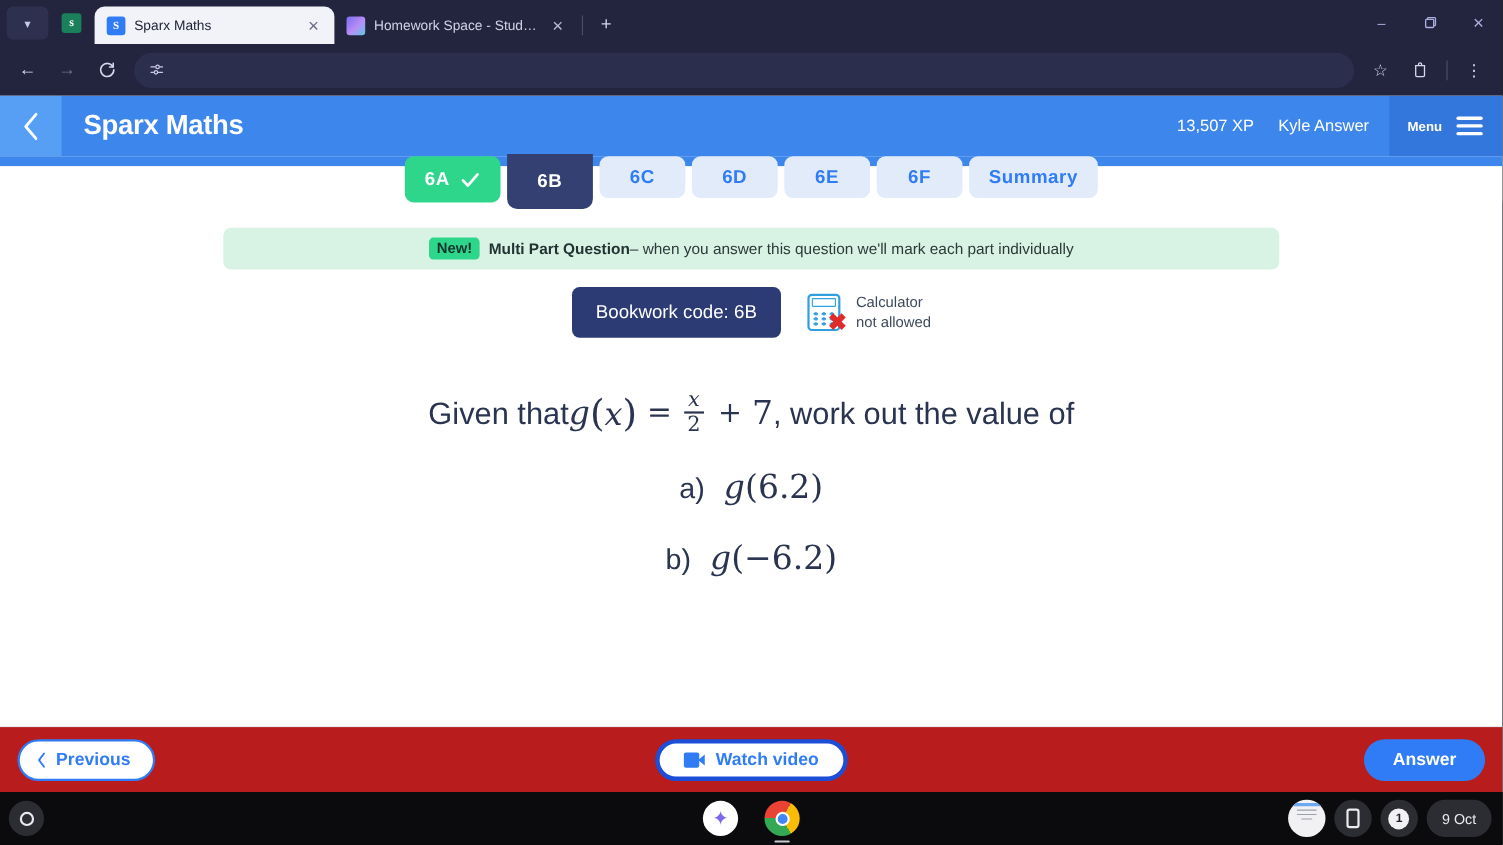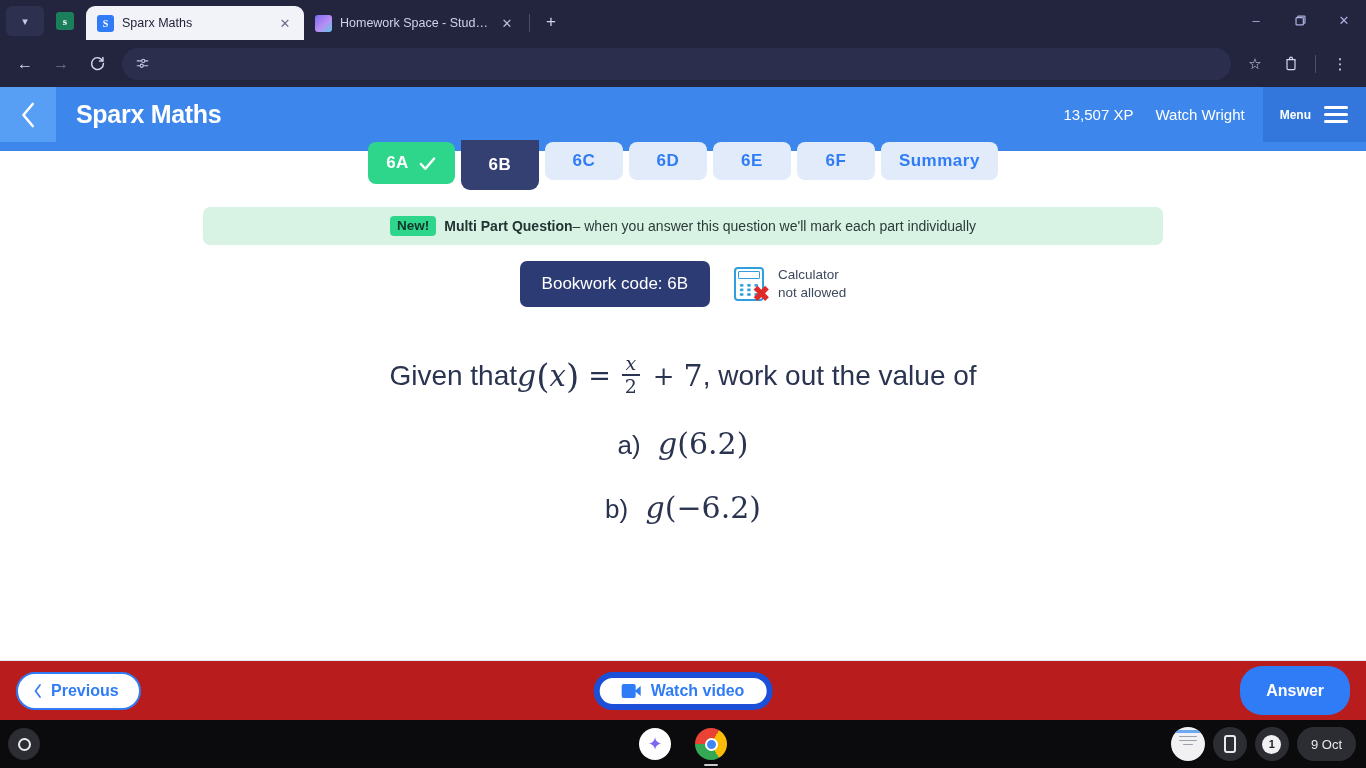--- a/index.html
+++ b/index.html
@@ -124,24 +124,24 @@
   .qpart .lbl { font-family:"Liberation Sans", sans-serif; font-size:26px; }
   .serif-i { font-family:"DejaVu Serif", serif; font-style:italic; }
   .serif-r { font-family:"DejaVu Serif", serif; font-style:normal; }
 
   
   .bottombar { position:absolute; left:0; bottom:0; width:1366px; height:60px; background:#b91c1c;
     border-top:1px solid #e3e7ef; display:flex; align-items:center; padding:0 16px; }
   .btn-prev { border:2px solid #2f7cf6; color:#2f7cf6; background:#fff; border-radius:22px;
     height:38px; padding:0 20px 0 15px; display:flex; align-items:center; gap:8px;
     font-size:16px; font-weight:bold; }
-  .btn-watch { border:6px solid #1d4ed8; color:#2f7cf6; background:#fff; border-radius:22px;
+  .btn-watch { border:4px solid #1d4ed8; color:#2f7cf6; background:#fff; border-radius:22px;
     height:38px; padding:0 22px; display:flex; align-items:center; gap:10px;
     font-size:16px; font-weight:bold; position:absolute; left:50%; transform:translateX(-50%); }
-  .btn-answer { background:#2f7cf6; color:#fff; border:none; border-radius:22px; height:49px;
+  .btn-answer { background:#2f7cf6; color:#fff; border:none; border-radius:22px; height:38px;
     padding:0 26px; display:flex; align-items:center; font-size:16px; font-weight:bold;
     margin-left:auto; }
   .cam { width:19px; height:14px; position:relative; }
   .cam .body { position:absolute; left:0; top:0; width:14px; height:14px; background:#2f7cf6; border-radius:2px; }
   .cam .lens { position:absolute; right:0; top:2px; width:0; height:0;
     border-top:5px solid transparent; border-bottom:5px solid transparent; border-right:6px solid #2f7cf6; }
 
   
   .shelf { position:absolute; left:0; bottom:0; width:1366px; height:48px; background:#0b0b0e; }
   .shelf-launcher { position:absolute; left:8px; top:8px; width:32px; height:32px; border-radius:50%;
@@ -251,21 +251,21 @@
 
       <div class="sxheader">
         <div class="sx-back">
           <svg viewBox="0 0 20 32" fill="none" stroke="#fff" stroke-width="3" stroke-linecap="round" stroke-linejoin="round">
             <polyline points="15,3 4,16 15,29"></polyline>
           </svg>
         </div>
         <div class="sx-title">Sparx Maths</div>
         <div class="sx-right">
           <div class="sx-xp">13,507 XP</div>
-          <div class="sx-user">Watch Wright</div>
+          <div class="sx-user">Kyle Answer</div>
           <div class="sx-menu">
             <span class="sx-menu-label">Menu</span>
             <span class="burger">
                 <span></span>
                 <span></span>
                 <span></span>
               </span>
           </div>
         </div>
       </div>

